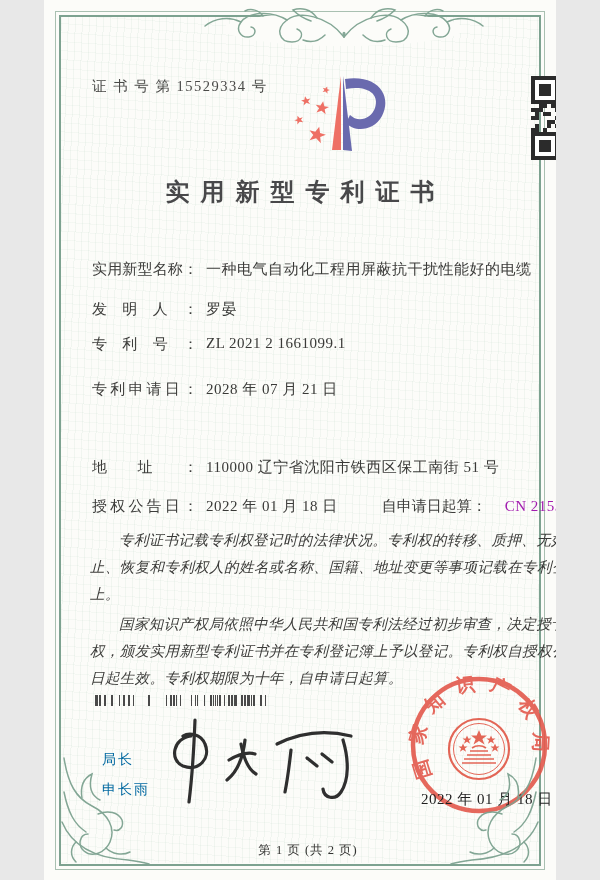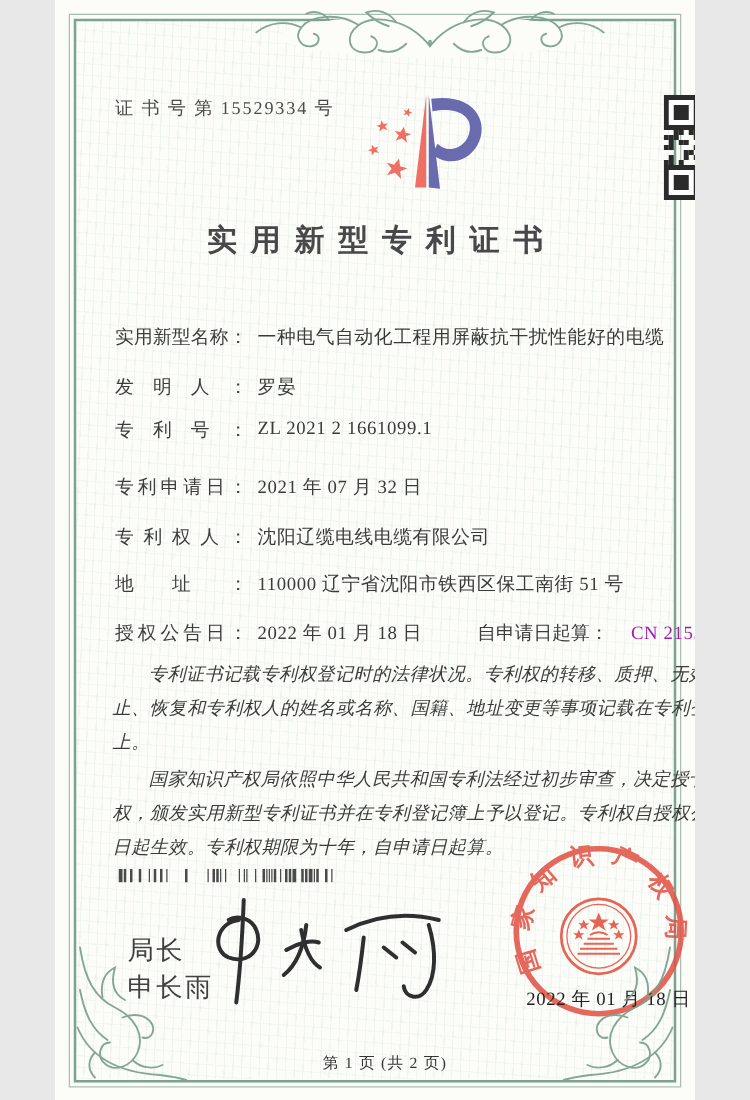--- a/index.html
+++ b/index.html
@@ -34,21 +34,21 @@
   .val-inline{margin-left:18px; letter-spacing:.5px; color:#a21caf;}
   .second{margin-left:44px;}
   .r1{top:260px;} .r2{top:300px;} .r3{top:335px;} .r4{top:380px;}
   .r5{top:420px;} .r6{top:458px;} .r7{top:497px;}
   .paras{position:absolute; left:46px; top:527px; width:512px;}
   .para{
     margin:0 0 3px 0; font-size:14.5px; line-height:1.86; text-indent:2em;
     font-style:italic; letter-spacing:.4px; color:#3b3b39;
   }
   .barcode{position:absolute; left:48px; top:695px; width:176px; height:11px;}
-  .signer{position:absolute; left:58px; top:745px; font-size:21px; letter-spacing:2px; color:#404040; line-height:30px;}
+  .signer{position:absolute; left:58px; top:745px; font-size:14px; letter-spacing:2px; color:#0369a1; line-height:30px;}
   .signature{position:absolute; left:115px; top:716px; z-index:2;}
   .seal{position:absolute; left:360px; top:670px; width:150px; height:150px; z-index:1;}
   .seal-date{position:absolute; left:377px; top:790px; z-index:2; font-size:15px; letter-spacing:.5px; color:#1f1f1f;}
   .footer{position:absolute; left:16px; right:0; top:842px; text-align:center; font-size:12.5px; letter-spacing:1px; color:#333331;}
   svg{display:block;}
 </style>
 </head>
 <body>
 
 <div class="page">
@@ -272,24 +272,21 @@
   <div class="field-row r2">
     <span class="lbl">发明人：</span><span class="val">罗晏</span>
   </div>
   <div class="field-row r1">
     <span class="lbl">实用新型名称：</span><span class="val">一种电气自动化工程用屏蔽抗干扰性能好的电缆</span>
   </div>
   <div class="field-row r3">
     <span class="lbl">专利号：</span><span class="val">ZL 2021 2 1661099.1</span>
   </div>
   <div class="field-row r4">
-    <span class="lbl">专利申请日：</span><span class="val">2021 年 07 月 32 日</span>
-  </div>
-  <div class="field-row r5">
-    <span class="lbl">专利权人：</span><span class="val">沈阳辽缆电线电缆有限公司</span>
+    <span class="lbl">专利申请日：</span><span class="val">2028 年 07 月 21 日</span>
   </div>
   <div class="field-row r6">
     <span class="lbl">地址：</span><span class="val">110000 辽宁省沈阳市铁西区保工南街 51 号</span>
   </div>
   <div class="field-row r7">
     <span class="lbl">授权公告日：</span><span class="val">2022 年 01 月 18 日</span><span class="lbl-inline second">自申请日起算：</span><span class="val-inline">CN 215577773 U</span>
   </div>
 
   <div class="paras">
     <p class="para">专利证书记载专利权登记时的法律状况。专利权的转移、质押、无效、终止、恢复和专利权人的姓名或名称、国籍、地址变更等事项记载在专利登记簿上。</p>

